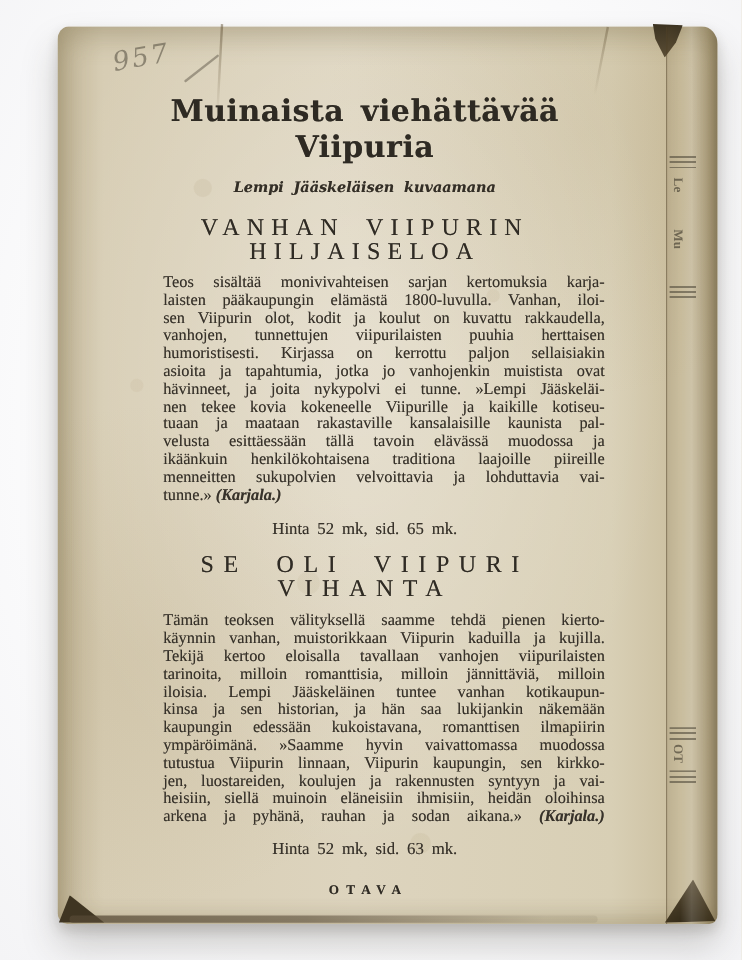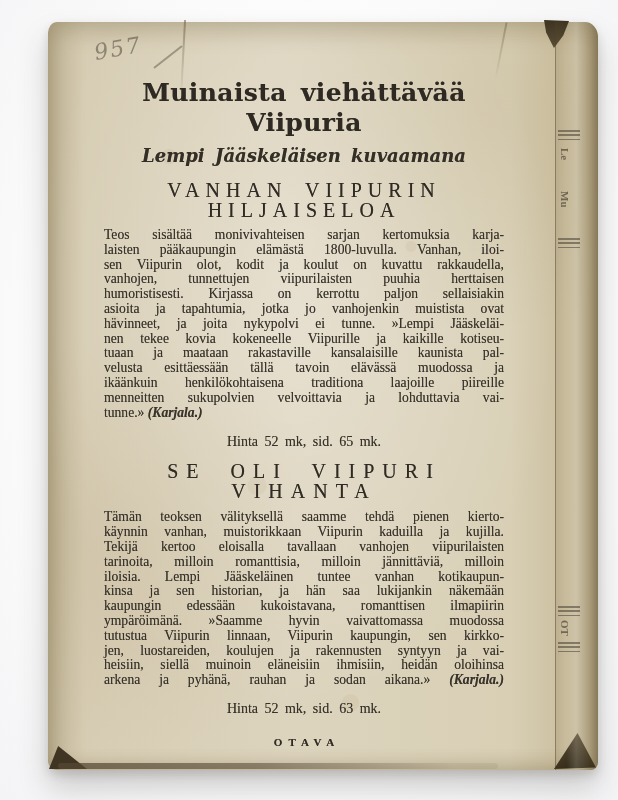--- a/index.html
+++ b/index.html
@@ -110,32 +110,32 @@
     text-shadow: 0 0 0.5px rgba(55,50,42,0.55);
   }
   .title {
     font-family: "DejaVu Serif", serif;
     font-size: 25px; font-weight: bold; text-align: center;
     letter-spacing: 0.4px; word-spacing: 5px; line-height: 30px;
     color: #2e2a23; margin: 0;
   }
   .subtitle {
     font-family: "DejaVu Serif", serif;
-    font-size: 18px; font-weight: bold; font-style: italic; text-align: center;
+    font-size: 12px; font-weight: bold; font-style: italic; text-align: center;
     word-spacing: 4px; line-height: 24px; margin-top: 6px; color: #332e26;
   }
   .heading {
     font-size: 20px; text-align: center; line-height: 20px;
     letter-spacing: 0.30em; word-spacing: 0.35em; color: #2f2b24;
   }
   .heading-1 { margin-top: 12px; }
   .heading-2 { margin-top: 10px; letter-spacing: 0.40em; word-spacing: 0.55em; }
   .para { margin-top: 8px; font-size: 13.6px; line-height: 14.8px; }
   .para-2 { margin-top: 9px; }
-  .tline { text-align: justify; text-align-last: justify; white-space: normal; }
+  .tline { text-align: justify; text-align-last: justify; white-space: normal; margin-left: 32px; }
   .tline-left { text-align-last: left; }
   .tline-justify { text-align-last: justify; }
   .attr { font-weight: bold; font-style: italic; }
   .price {
     text-align: center; font-size: 14px; line-height: 18px;
     margin-top: 13px; word-spacing: 3px;
   }
   .price-2 { margin-top: 12px; }
   .publisher {
     text-align: center; font-size: 11px; font-weight: bold; line-height: 18px;

